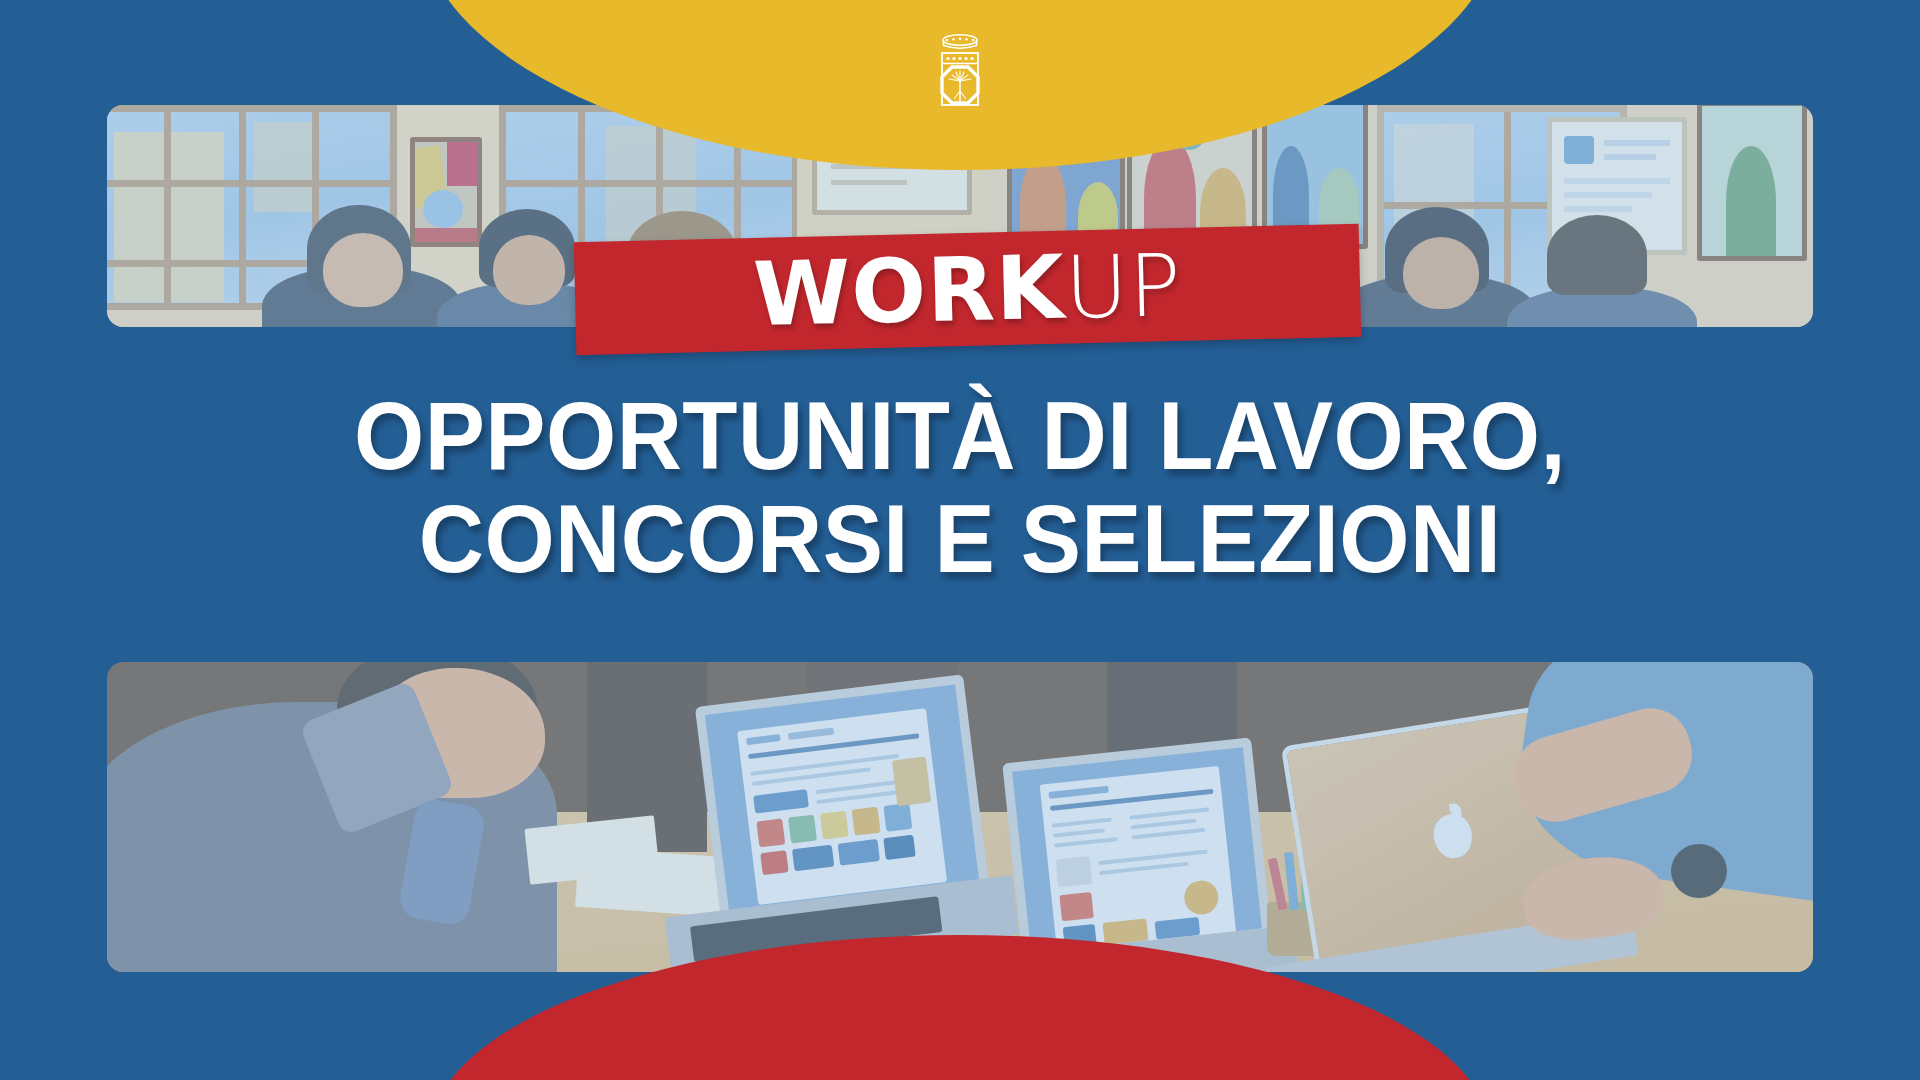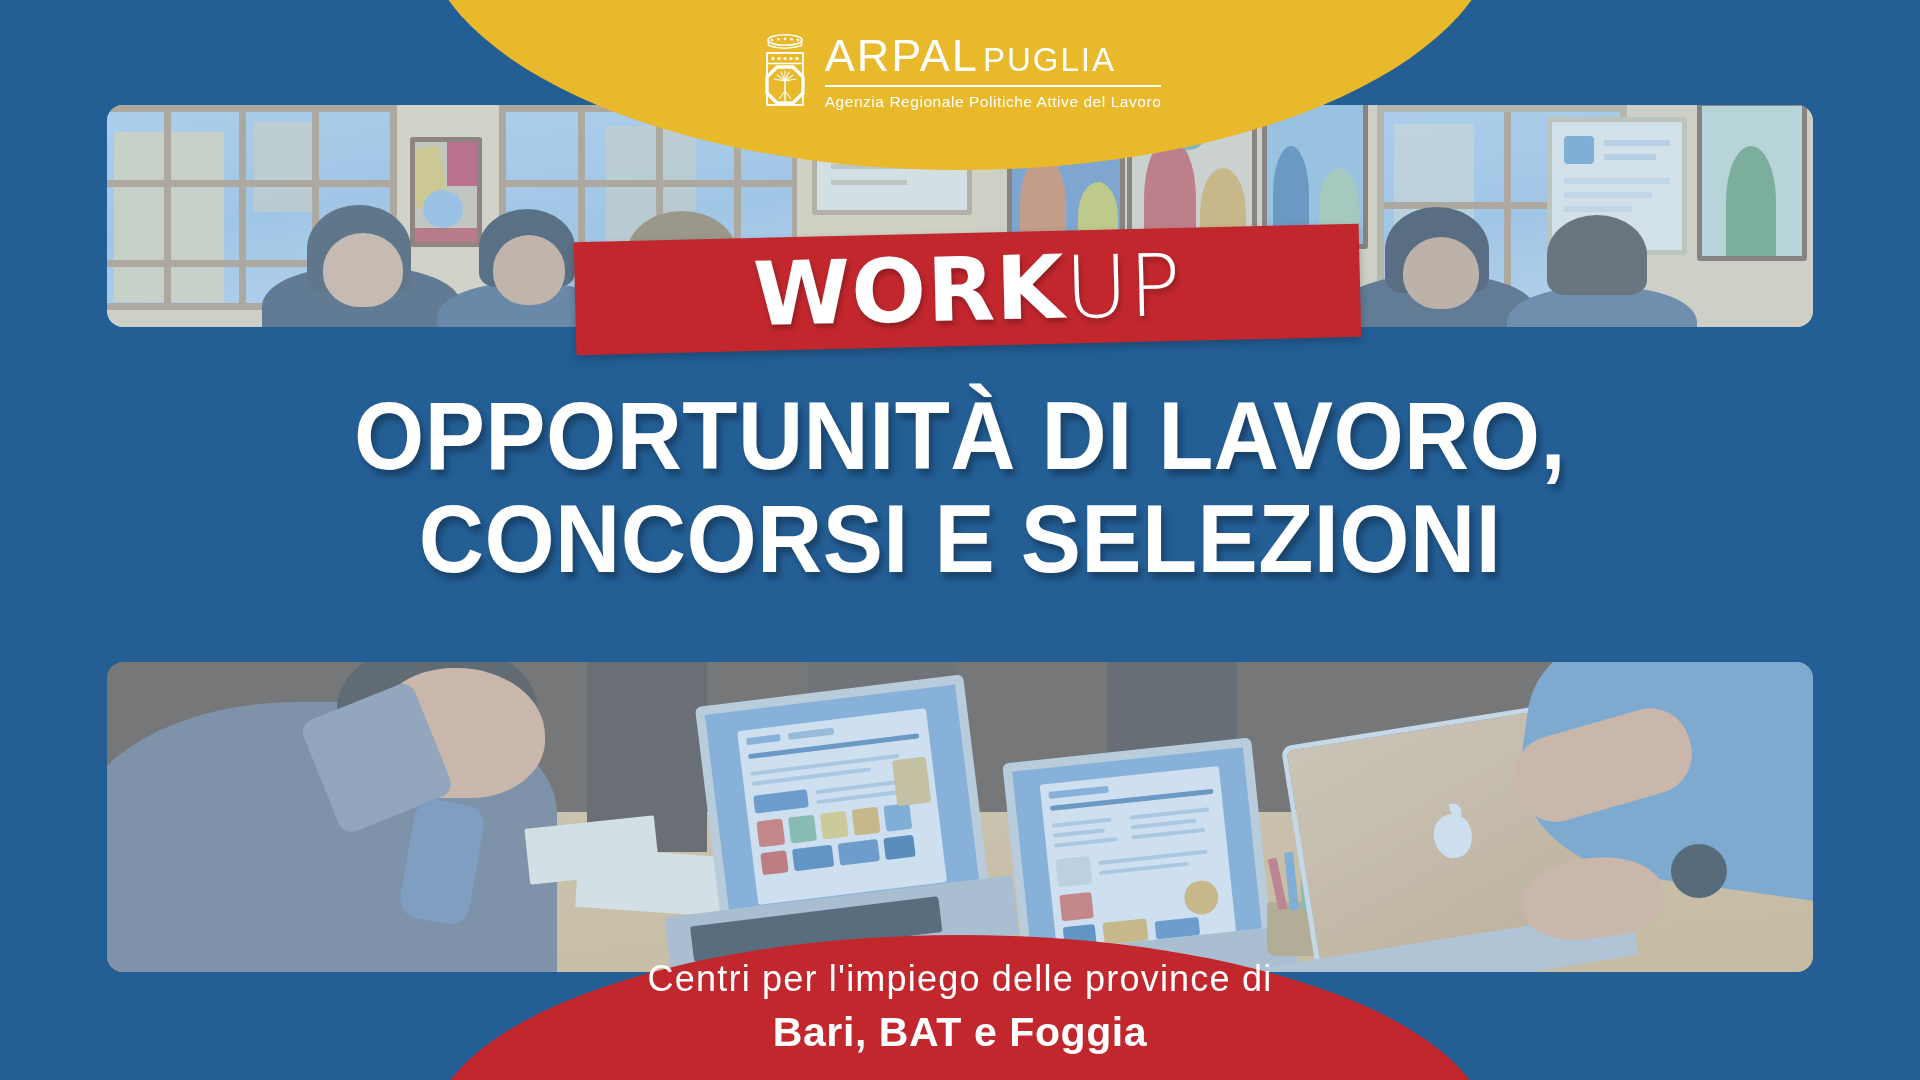--- a/index.html
+++ b/index.html
@@ -458,43 +458,31 @@
           <line x1="26" y1="48" x2="18" y2="42"></line>
           <line x1="26" y1="48" x2="34" y2="42"></line>
           <line x1="26" y1="48" x2="22" y2="39"></line>
           <line x1="26" y1="48" x2="30" y2="39"></line>
           <line x1="26" y1="48" x2="26" y2="38"></line>
           <line x1="26" y1="48" x2="15" y2="46"></line>
           <line x1="26" y1="48" x2="37" y2="46"></line>
         </g>
       </svg>
     </div>
-    <div class="logo-text-block">
-      <div class="logo-wordmark">
-        <span class="logo-arpal">ARPAL</span>
-        <span class="logo-puglia">PUGLIA</span>
-      </div>
-      <div class="logo-rule"></div>
-      <div class="logo-tagline">Agenzia Regionale Politiche Attive del Lavoro</div>
-    </div>
   </div>
 
   <div class="workup-wrap">
     <div class="workup-plate"></div>
     <div class="workup-text">
       <span class="wu-work">WORK</span>
         <span class="wu-up">UP</span>
     </div>
   </div>
 
   <div class="headline">
     <span class="hl-line">OPPORTUNITÀ DI LAVORO,</span>
     <span class="hl-line">CONCORSI E SELEZIONI</span>
   </div>
 
   <div class="red-arc"></div>
 
-  <div class="caption">
-    <span class="cap-top">Centri per l'impiego delle province di</span>
-    <span class="cap-bold">Bari, BAT e Foggia</span>
-  </div>
 
 </div>
 
 </body></html>

